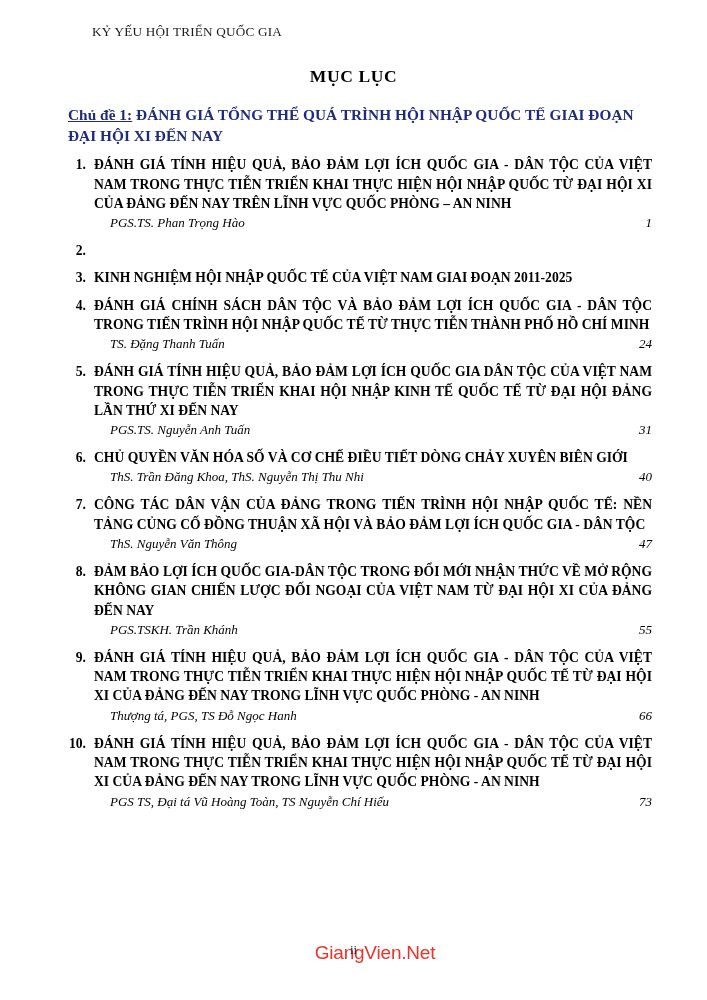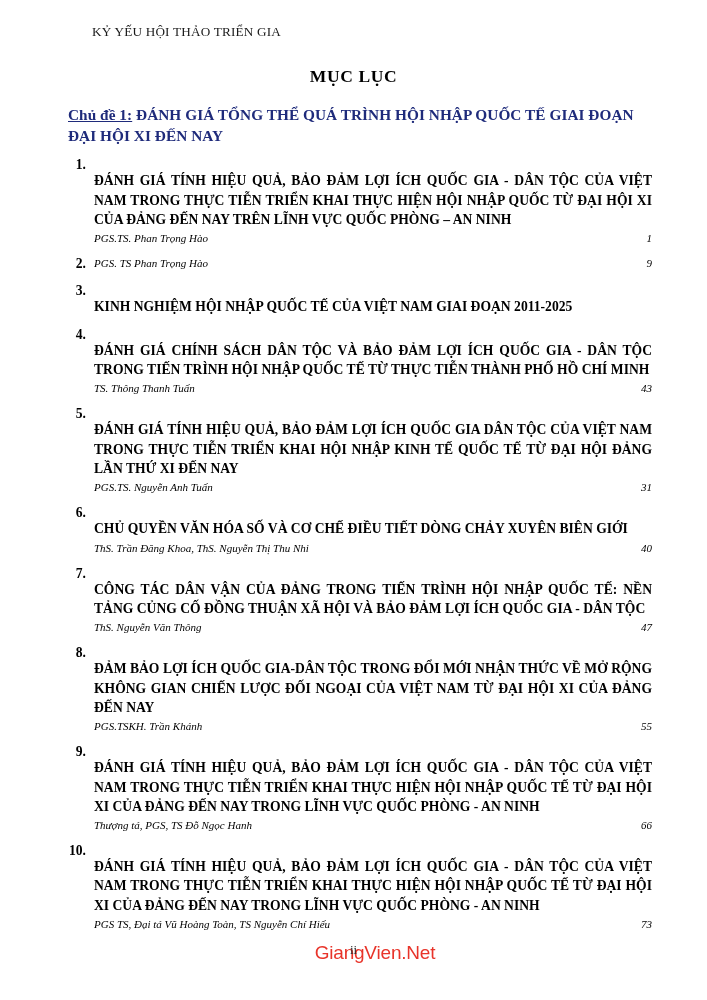--- a/index.html
+++ b/index.html
@@ -81,30 +81,30 @@
     flex: 1 1 auto;
     min-width: 0;
   }
   .entry-title {
     font-weight: bold;
     font-size: 13.6px;
     line-height: 1.42;
     text-align: justify;
     text-align-last: left;
     letter-spacing: 0.01px;
-    margin-top: 16px;
   }
   .entry-meta {
     display: flex;
     justify-content: space-between;
     align-items: flex-end;
     font-style: italic;
-    font-size: 11px;
+    font-size: 13px;
     line-height: 1.46;
     margin-top: 1px;
+    margin-left: 16px;
   }
   .entry-author {
     flex: 1 1 auto;
     padding-right: 12px;
   }
   .entry-page {
     flex: 0 0 auto;
     font-style: italic;
     white-space: nowrap;
   }
@@ -134,21 +134,21 @@
     font-size: 13px;
     color: #2b2b2b;
     font-family: "Liberation Serif", "DejaVu Serif", serif;
   }
 </style>
 </head>
 <body>
 
 <div class="page">
 
-  <div class="running-header">KỶ YẾU HỘI THẢO TRIỂN GIA</div>
+  <div class="running-header">KỶ YẾU HỘI TRIỂN QUỐC GIA</div>
 
   <div class="doc-title">MỤC LỤC</div>
 
   <div class="content">
 
     <div class="section-heading" style="color: rgb(31, 43, 123);">
       <span class="label">Chủ đề 1:</span>
       <span>ĐÁNH GIÁ TỔNG THỂ QUÁ TRÌNH HỘI NHẬP QUỐC TẾ GIAI ĐOẠN ĐẠI HỘI XI ĐẾN NAY</span>
     </div>
 
@@ -159,39 +159,35 @@
             <div class="entry-title">ĐÁNH GIÁ TÍNH HIỆU QUẢ, BẢO ĐẢM LỢI ÍCH QUỐC GIA - DÂN TỘC CỦA VIỆT NAM TRONG THỰC TIỄN TRIỂN KHAI THỰC HIỆN HỘI NHẬP QUỐC TỪ ĐẠI HỘI XI CỦA ĐẢNG ĐẾN NAY TRÊN LĨNH VỰC QUỐC PHÒNG – AN NINH</div>
             <div class="entry-meta">
               <span class="entry-author">PGS.TS. Phan Trọng Hào</span>
               <span class="entry-page">1</span>
             </div>
           </div>
         </li>
         <li class="toc-entry">
           <div class="entry-num">2.</div>
           <div class="entry-body">
-            <div class="entry-meta">
-              <span class="entry-author">PGS. TS Phan Trọng Hào</span>
-              <span class="entry-page">9</span>
-            </div>
           </div>
         </li>
         <li class="toc-entry">
           <div class="entry-num">3.</div>
           <div class="entry-body">
             <div class="entry-title">KINH NGHIỆM HỘI NHẬP QUỐC TẾ CỦA VIỆT NAM GIAI ĐOẠN 2011-2025</div>
           </div>
         </li>
         <li class="toc-entry">
           <div class="entry-num">4.</div>
           <div class="entry-body">
             <div class="entry-title">ĐÁNH GIÁ CHÍNH SÁCH DÂN TỘC VÀ BẢO ĐẢM LỢI ÍCH QUỐC GIA - DÂN TỘC TRONG TIẾN TRÌNH HỘI NHẬP QUỐC TẾ TỪ THỰC TIỄN THÀNH PHỐ HỒ CHÍ MINH</div>
             <div class="entry-meta">
-              <span class="entry-author">TS. Thông Thanh Tuấn</span>
-              <span class="entry-page">43</span>
+              <span class="entry-author">TS. Đặng Thanh Tuấn</span>
+              <span class="entry-page">24</span>
             </div>
           </div>
         </li>
         <li class="toc-entry">
           <div class="entry-num">5.</div>
           <div class="entry-body">
             <div class="entry-title">ĐÁNH GIÁ TÍNH HIỆU QUẢ, BẢO ĐẢM LỢI ÍCH QUỐC GIA DÂN TỘC CỦA VIỆT NAM TRONG THỰC TIỄN TRIỂN KHAI HỘI NHẬP KINH TẾ QUỐC TẾ TỪ ĐẠI HỘI ĐẢNG LẦN THỨ XI ĐẾN NAY</div>
             <div class="entry-meta">
               <span class="entry-author">PGS.TS. Nguyễn Anh Tuấn</span>
               <span class="entry-page">31</span>

